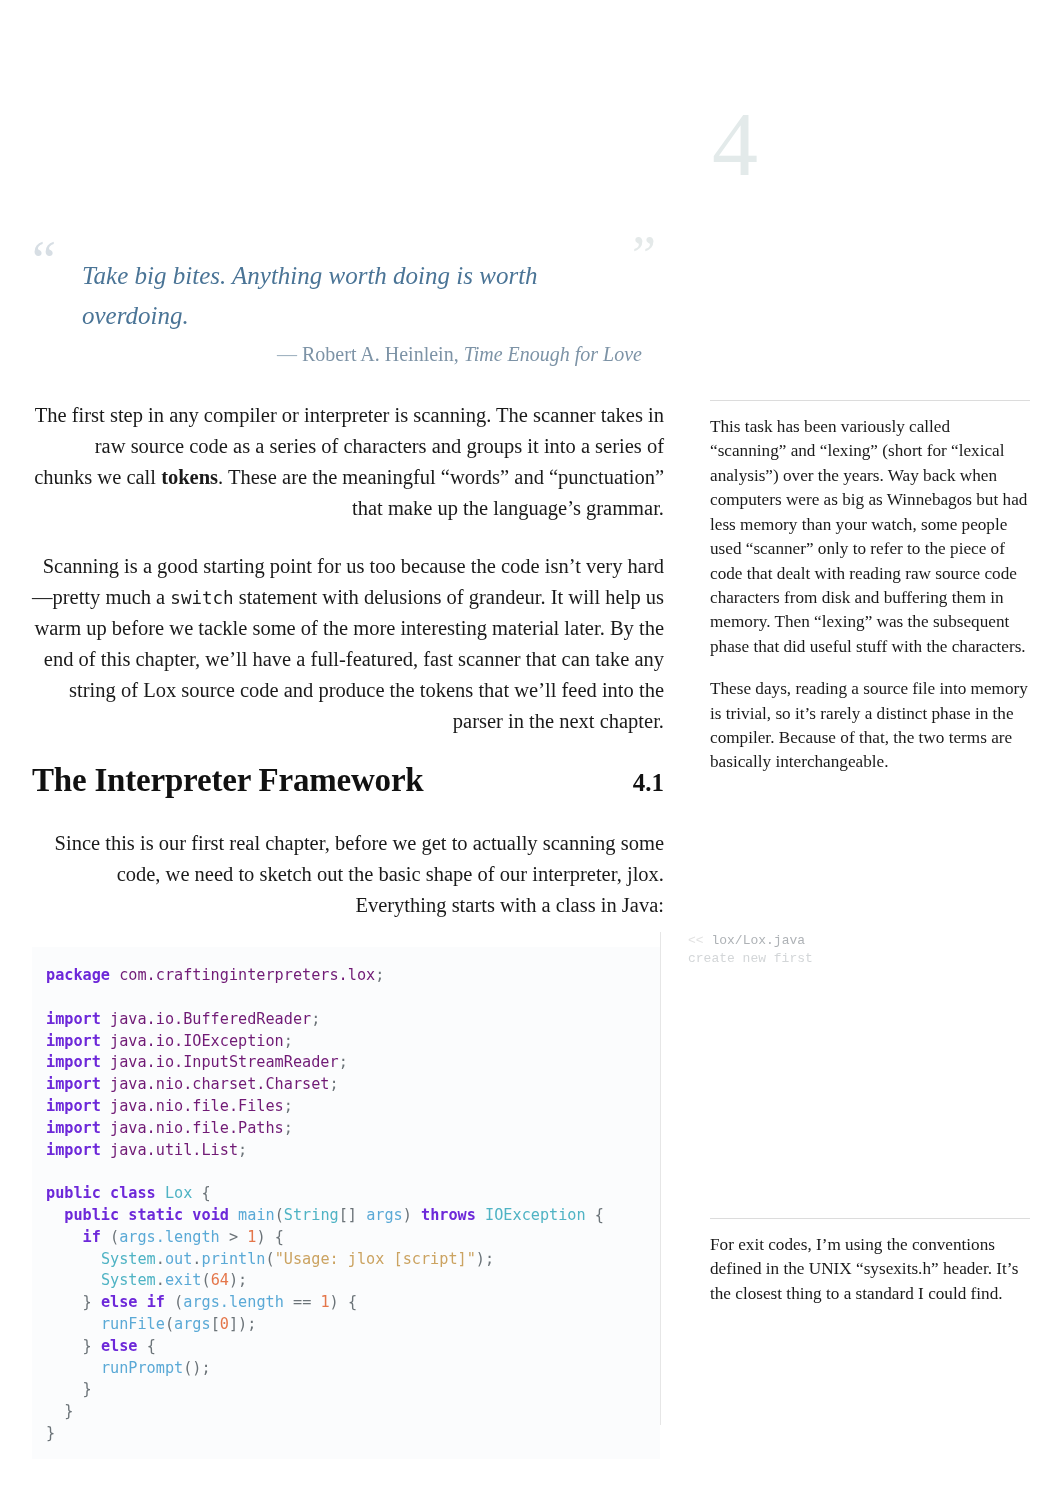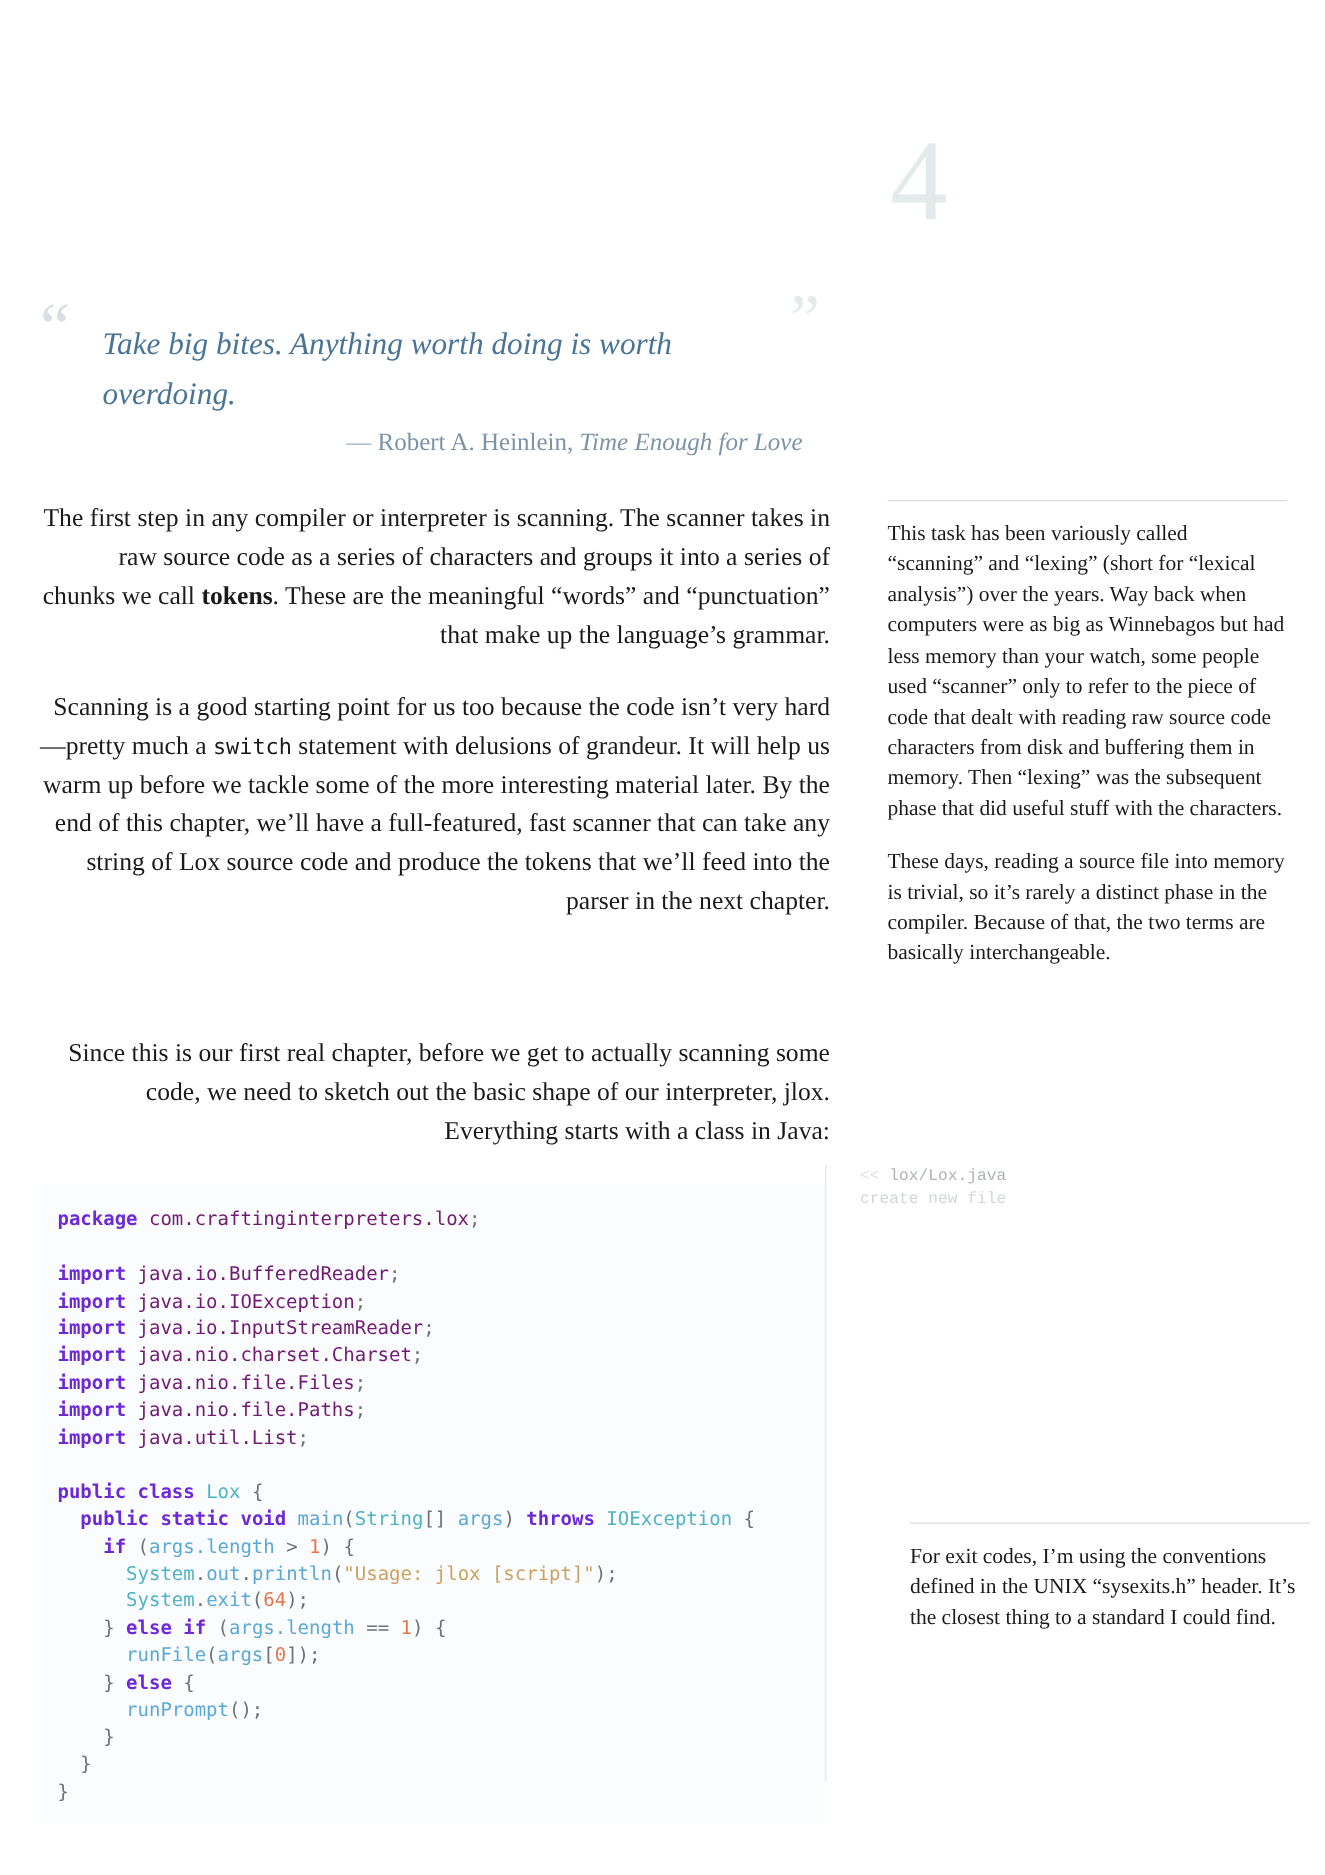--- a/index.html
+++ b/index.html
@@ -212,21 +212,21 @@
     color: #1a1a1a;
   }
   .aside .rule {
     width: 320px;
     height: 1px;
     background: #dcdcdc;
     margin: 0 0 14px 0;
   }
   .aside p { margin: 0 0 18px 0; }
   #aside-scanning { top: 400px; }
-  #aside-exitcodes { top: 1218px; margin-left: 18px; }
+  #aside-exitcodes { top: 1218px; }
 </style>
 </head>
 <body>
 
 <div id="page">
 
   <div id="chapter-number">4</div>
 
 
   <div id="epigraph">
@@ -239,32 +239,36 @@
       <span class="work">Time Enough for Love</span>
     </div>
   </div>
 
   <div id="main-column">
     <p class="body-para"><span>The first step in any compiler or interpreter is scanning. The scanner takes in raw source code as a series of characters and groups it into a series of chunks we call </span><b>tokens</b><span>. These are the meaningful “words” and “punctuation” that make up the language’s grammar.</span></p>
 
     <p class="body-para"><span>Scanning is a good starting point for us too because the code isn’t very hard—pretty much a </span><span class="inline-code">switch</span><span> statement with delusions of grandeur. It will help us warm up before we tackle some of the more interesting material later. By the end of this chapter, we’ll have a full-featured, fast scanner that can take any string of Lox source code and produce the tokens that we’ll feed into the parser in the next chapter.</span></p>
   </div>
 
+  <div id="section-heading-row">
+    <div id="section-heading-title">The Interpreter Framework</div>
+    <div id="section-heading-number">4.1</div>
+  </div>
 
   <div id="section-intro">
     <p class="body-para">Since this is our first real chapter, before we get to actually scanning some code, we need to sketch out the basic shape of our interpreter, jlox. Everything starts with a class in Java:</p>
   </div>
 
   <pre id="code-block"><span class="ln"><span class="k">package</span> <span class="id">com.craftinginterpreters.lox</span><span class="p">;</span></span><span class="ln">&nbsp;</span><span class="ln"><span class="k">import</span> <span class="id">java.io.BufferedReader</span><span class="p">;</span></span><span class="ln"><span class="k">import</span> <span class="id">java.io.IOException</span><span class="p">;</span></span><span class="ln"><span class="k">import</span> <span class="id">java.io.InputStreamReader</span><span class="p">;</span></span><span class="ln"><span class="k">import</span> <span class="id">java.nio.charset.Charset</span><span class="p">;</span></span><span class="ln"><span class="k">import</span> <span class="id">java.nio.file.Files</span><span class="p">;</span></span><span class="ln"><span class="k">import</span> <span class="id">java.nio.file.Paths</span><span class="p">;</span></span><span class="ln"><span class="k">import</span> <span class="id">java.util.List</span><span class="p">;</span></span><span class="ln">&nbsp;</span><span class="ln"><span class="k">public</span> <span class="k">class</span> <span class="t">Lox</span> <span class="p">{</span></span><span class="ln">  <span class="k">public</span> <span class="k">static</span> <span class="k">void</span> <span class="fn">main</span><span class="p">(</span><span class="t">String</span><span class="p">[]</span> <span class="fn">args</span><span class="p">)</span> <span class="k">throws</span> <span class="t">IOException</span> <span class="p">{</span></span><span class="ln">    <span class="k">if</span> <span class="p">(</span><span class="fn">args.length</span> <span class="p">&gt;</span> <span class="n">1</span><span class="p">)</span> <span class="p">{</span></span><span class="ln">      <span class="t">System</span><span class="p">.</span><span class="fn">out</span><span class="p">.</span><span class="fn">println</span><span class="p">(</span><span class="s">"Usage: jlox [script]"</span><span class="p">);</span></span><span class="ln">      <span class="t">System</span><span class="p">.</span><span class="fn">exit</span><span class="p">(</span><span class="n">64</span><span class="p">);</span></span><span class="ln">    <span class="p">}</span> <span class="k">else</span> <span class="k">if</span> <span class="p">(</span><span class="fn">args.length</span> <span class="p">==</span> <span class="n">1</span><span class="p">)</span> <span class="p">{</span></span><span class="ln">      <span class="fn">runFile</span><span class="p">(</span><span class="fn">args</span><span class="p">[</span><span class="n">0</span><span class="p">]);</span></span><span class="ln">    <span class="p">}</span> <span class="k">else</span> <span class="p">{</span></span><span class="ln">      <span class="fn">runPrompt</span><span class="p">();</span></span><span class="ln">    <span class="p">}</span></span><span class="ln">  <span class="p">}</span></span><span class="ln"><span class="p">}</span></span></pre>
 
   <div id="code-divider"></div>
 
   <div id="code-annotation">
     <div><span class="marker">&lt;&lt;</span>  <span class="file">lox/Lox.java</span></div>
-    <div>   <span class="action">create new file</span></div>
+    <div>   <span class="action">create new first</span></div>
   </div>
 
   <aside class="aside" id="aside-scanning">
     <div class="rule"></div>
     <p>This task has been variously called “scanning” and “lexing” (short for “lexical analysis”) over the years. Way back when computers were as big as Winnebagos but had less memory than your watch, some people used “scanner” only to refer to the piece of code that dealt with reading raw source code characters from disk and buffering them in memory. Then “lexing” was the subsequent phase that did useful stuff with the characters.</p>
     <p>These days, reading a source file into memory is trivial, so it’s rarely a distinct phase in the compiler. Because of that, the two terms are basically interchangeable.</p>
   </aside>
 
   <aside class="aside" id="aside-exitcodes">
     <div class="rule"></div>

